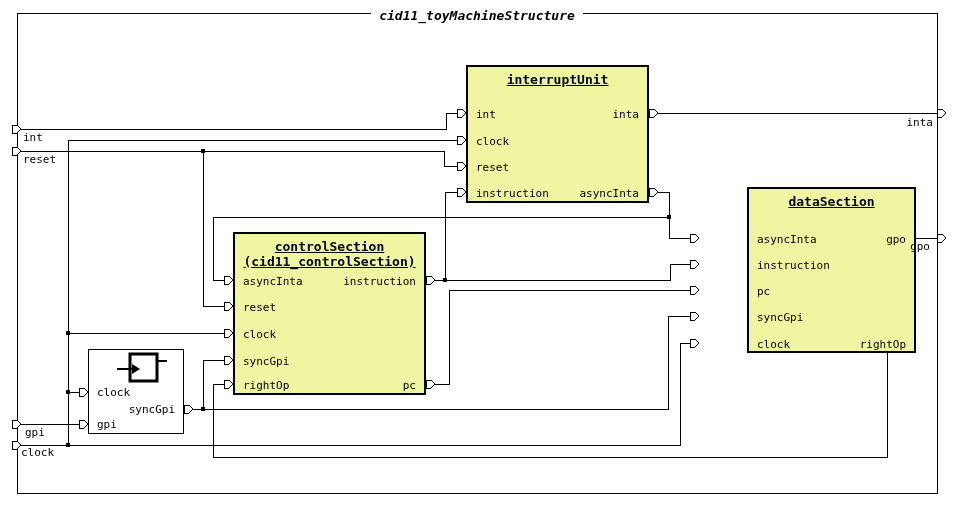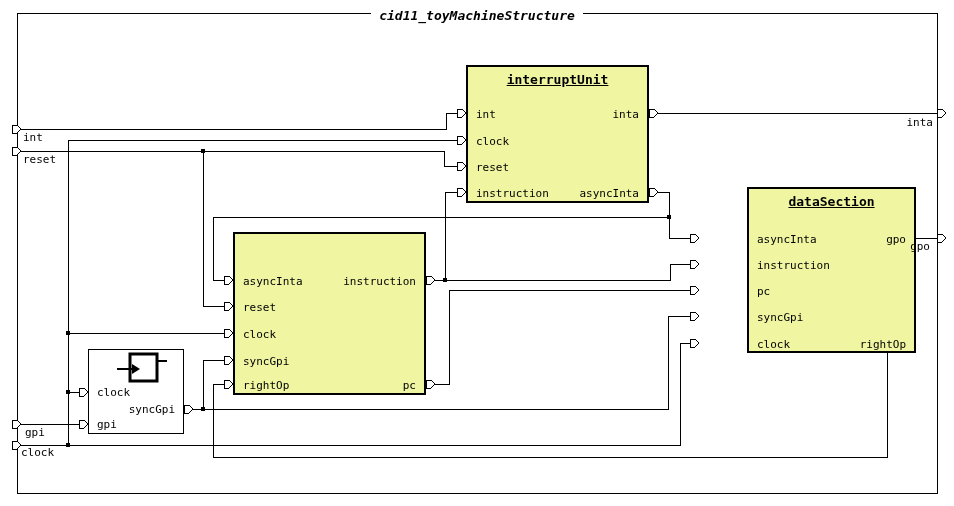--- a/index.html
+++ b/index.html
@@ -127,20 +127,24 @@
     </div>
     <div class="pin l" style="top:41px;">int</div>
     <div class="pin l" style="top:68px;">clock</div>
     <div class="pin l" style="top:94px;">reset</div>
     <div class="pin l" style="top:120px;">instruction</div>
     <div class="pin r" style="top:41px;">inta</div>
     <div class="pin r" style="top:120px;">asyncInta</div>
   </div>
 
   <div class="block" style="left:233px;top:232px;width:193px;height:163px;">
+    <div class="btitle">
+      <div>controlSection</div>
+      <div>(cid11_controlSection)</div>
+    </div>
     <div class="pin l" style="top:41px;">asyncInta</div>
     <div class="pin l" style="top:67px;">reset</div>
     <div class="pin l" style="top:94px;">clock</div>
     <div class="pin l" style="top:121px;">syncGpi</div>
     <div class="pin l" style="top:145px;">rightOp</div>
     <div class="pin r" style="top:41px;">instruction</div>
     <div class="pin r" style="top:145px;">pc</div>
   </div>
 
   <div class="block" style="left:699px;top:187px;width:169px;height:166px;margin-left:48px;">

